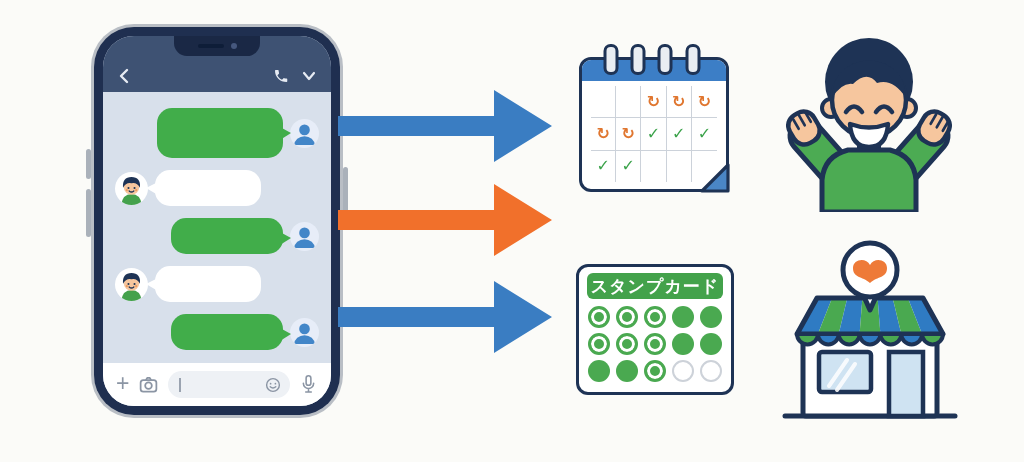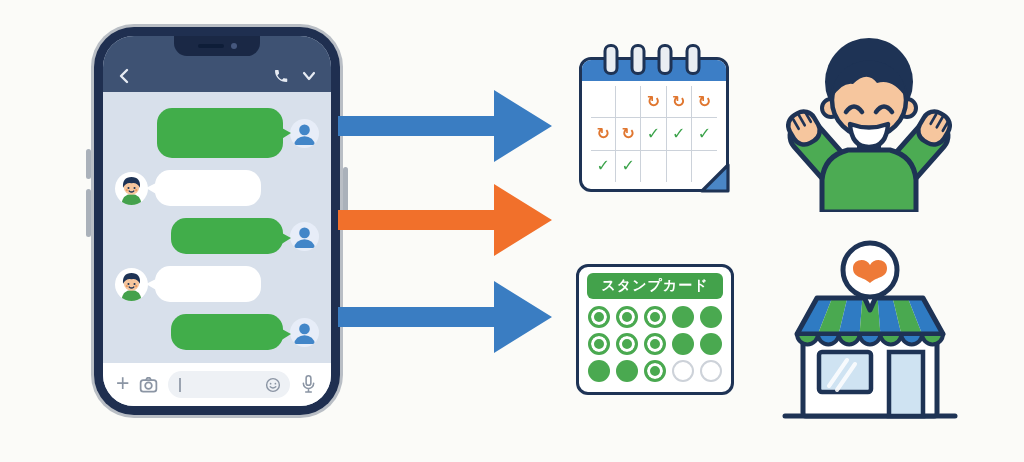--- a/index.html
+++ b/index.html
@@ -98,21 +98,21 @@
   .glyph-check{color:#3aa249;}
   .cal-fold{position:absolute; right:-2px; bottom:-2px; z-index:3;}
   
   .stamp-card{
     position:absolute; left:576px; top:264px; width:158px; height:131px;
     background:#fff; border:3.5px solid #1e3355; border-radius:12px;
     box-sizing:border-box; padding:6px 8px 8px;
   }
   .stamp-header{
     height:26px; background:#43a24b; border-radius:6px; color:#fff;
-    font-weight:bold; font-size:14px; letter-spacing:1px;
+    font-weight:bold; font-size:17px; letter-spacing:1px;
     display:flex; align-items:center; justify-content:center;
   }
   .stamp-grid{
     display:grid; grid-template-columns:repeat(5,1fr); gap:5px 4px;
     margin-top:7px; justify-items:center;
   }
   .stamp{width:22px; height:22px; border-radius:50%; box-sizing:border-box;}
   .stamp.ring{background:#4aa950; border:3px solid #4aa950; box-shadow:inset 0 0 0 3px #fff;}
   .stamp.filled{background:#4aa950;}
   .stamp.empty{background:#fff; border:2.5px solid #cdd2d9;}

